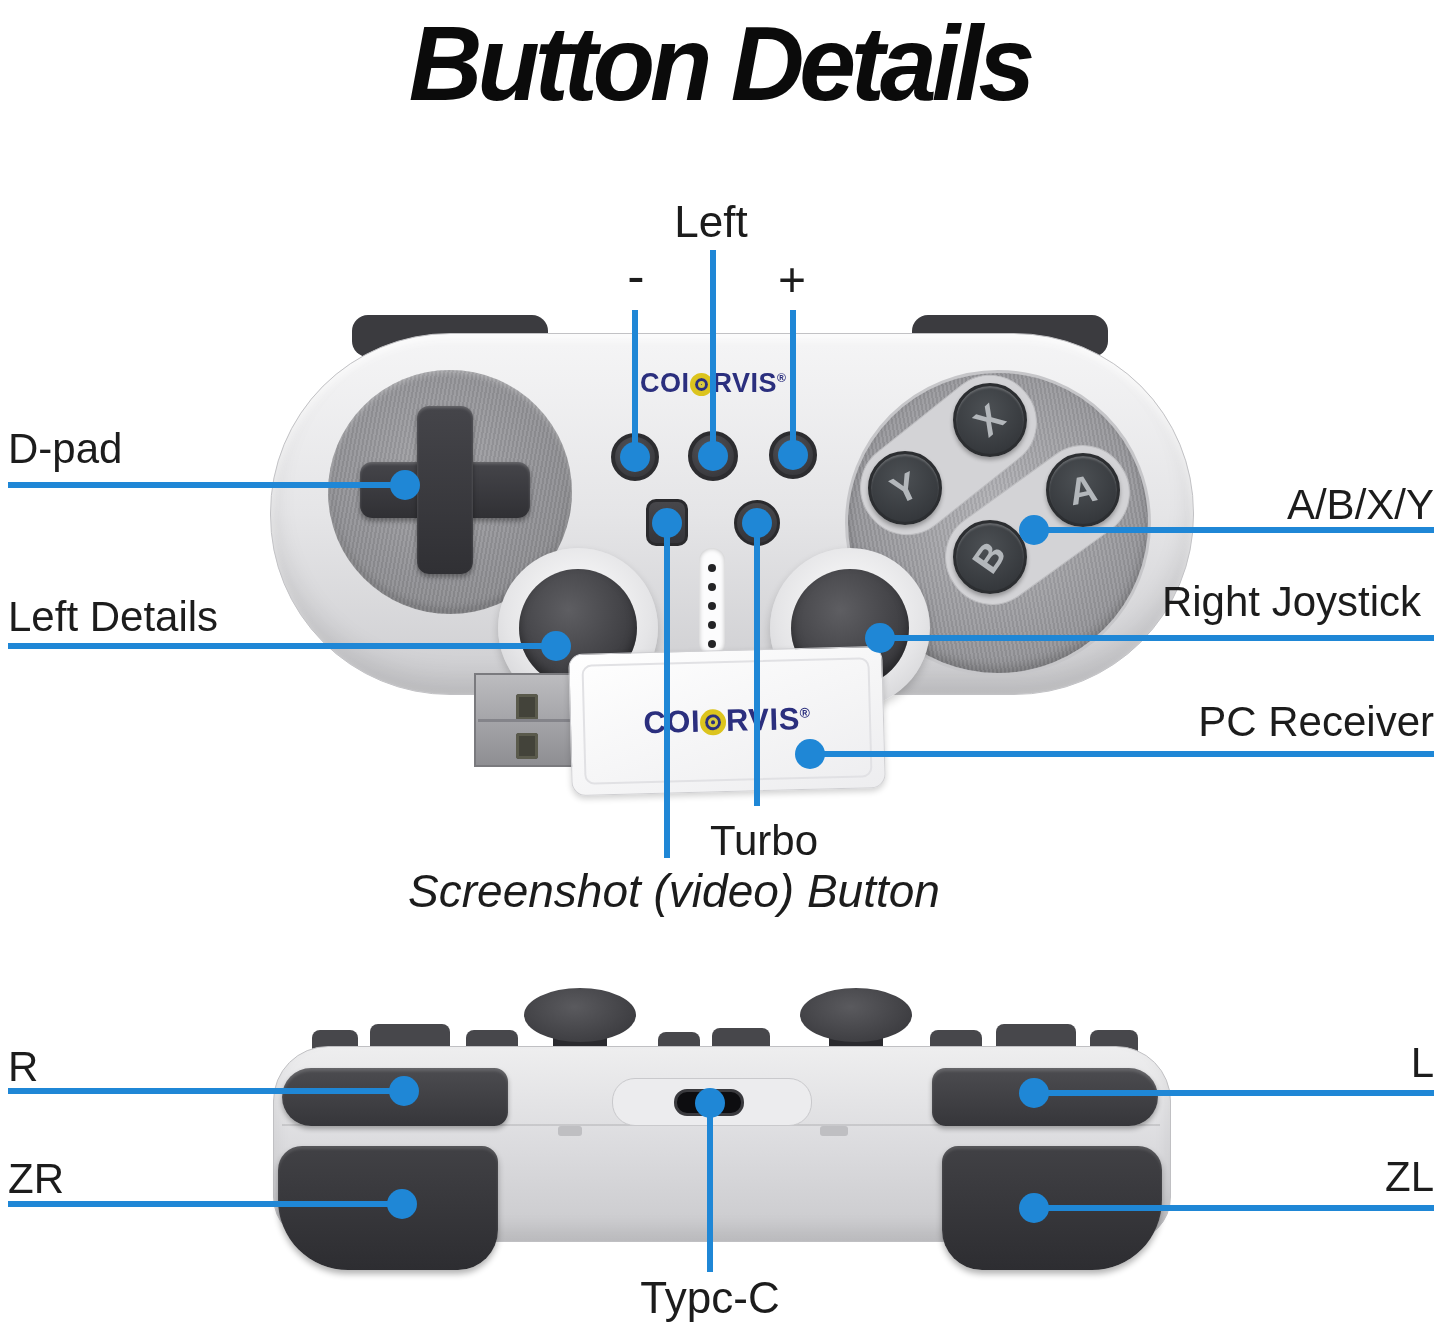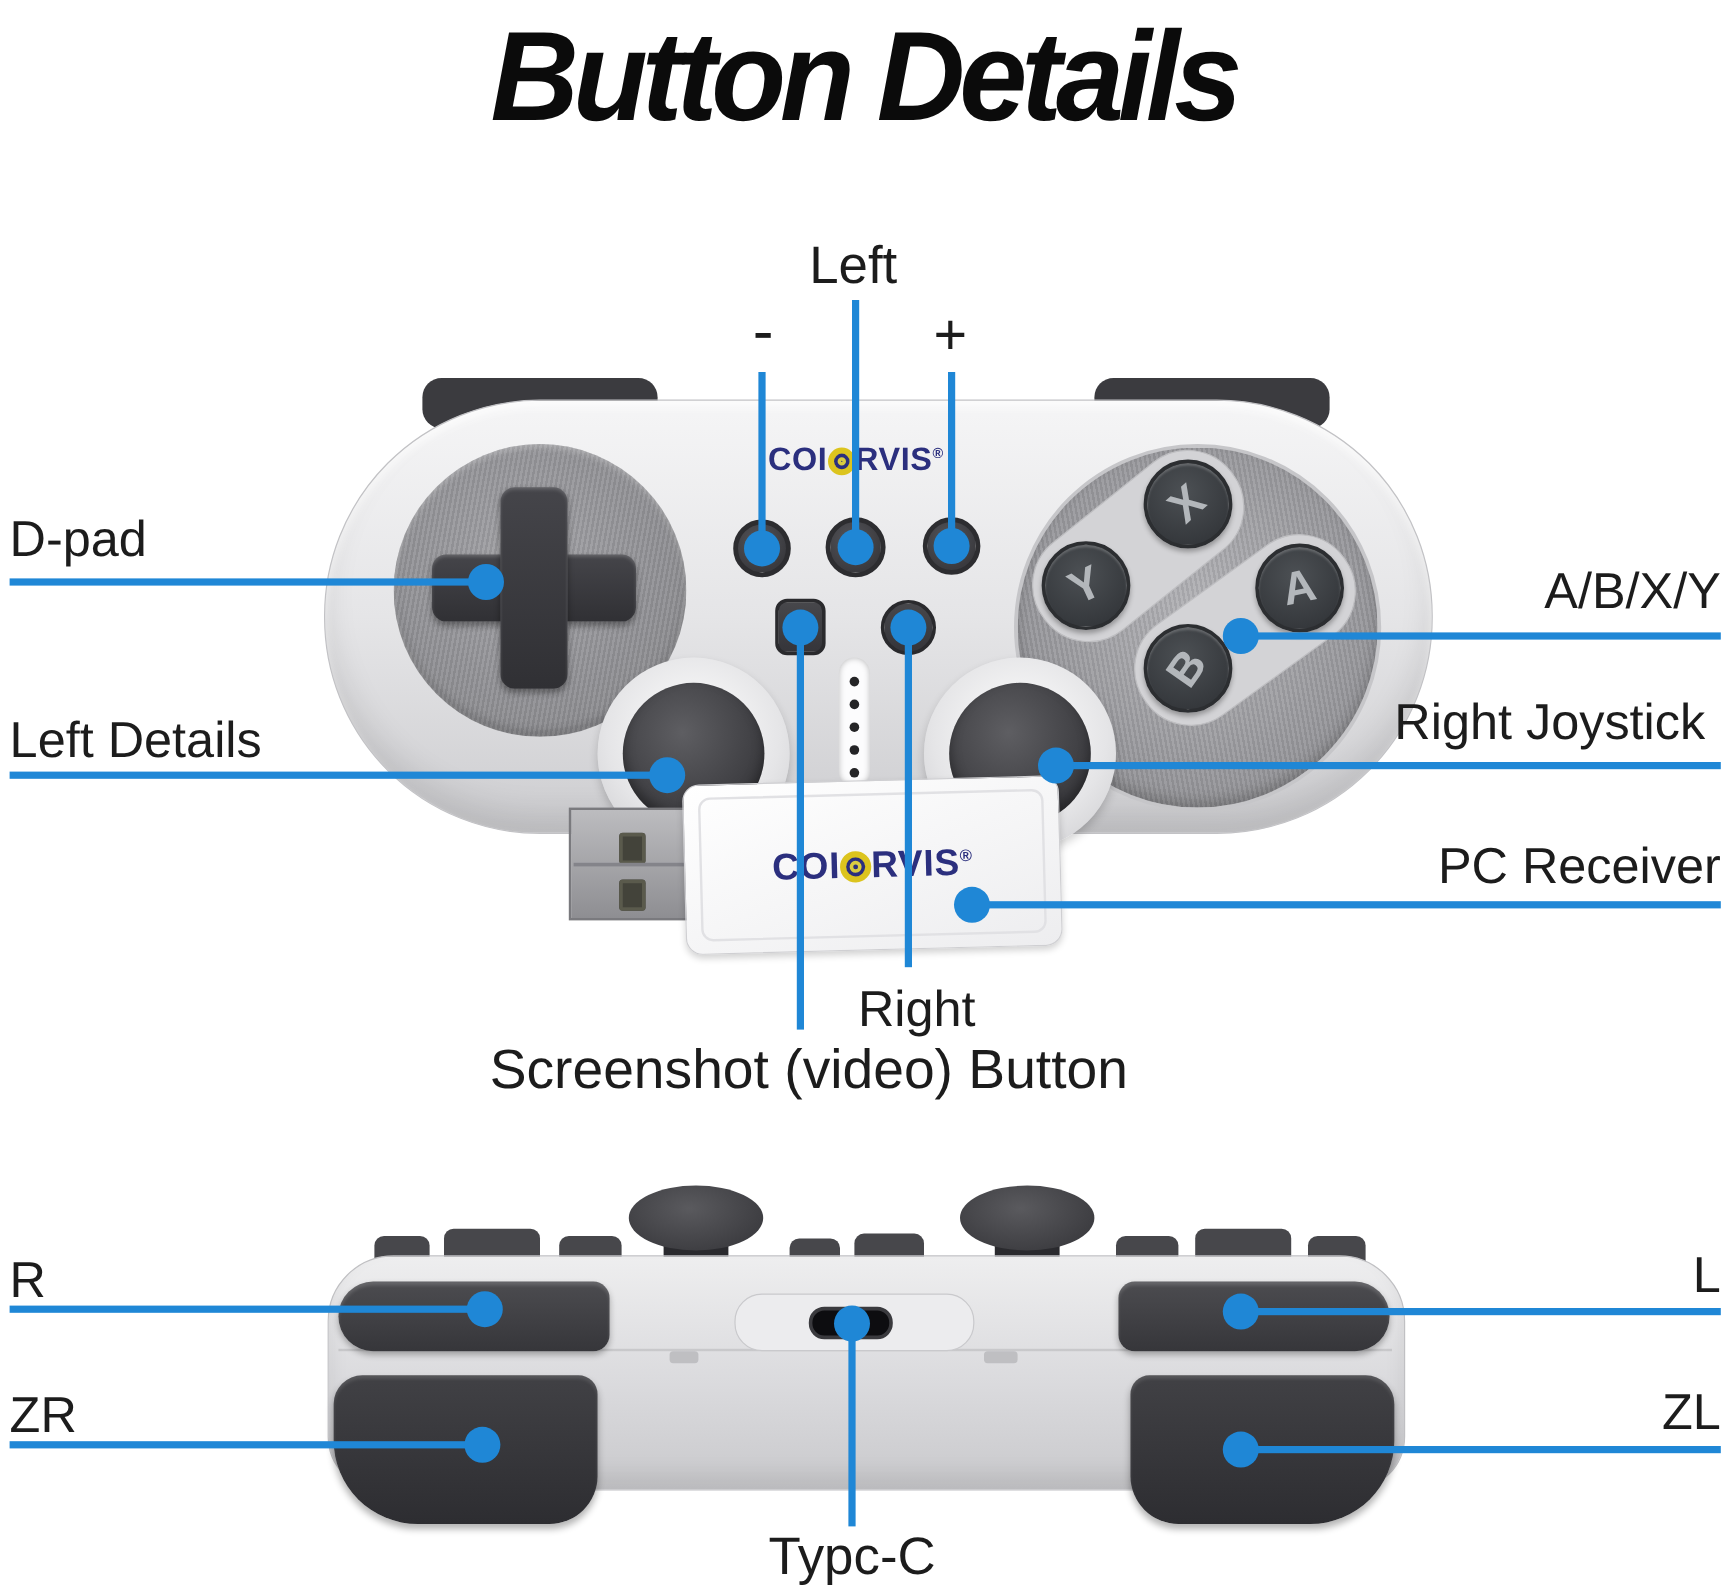--- a/index.html
+++ b/index.html
@@ -200,35 +200,35 @@
     <div class="abs cldot callout" style="left:405px;top:485px;"></div>
 
     <div class="abs lbl callout" style="left:8px;top:594px;">Left Details</div>
     <div class="abs clh callout" style="left:8px;top:643px;width:548px;"></div>
     <div class="abs cldot callout" style="left:556px;top:646px;"></div>
 
     <div class="abs lbl right callout" style="right:18px;top:579px;">Right Joystick</div>
     <div class="abs clh callout" style="left:880px;top:635px;width:554px;"></div>
     <div class="abs cldot callout" style="left:880px;top:638px;"></div>
 
-    <div class="abs lbl right callout" style="right:5px;top:470px;">A/B/X/Y</div>
+    <div class="abs lbl right callout" style="right:5px;top:482px;">A/B/X/Y</div>
     <div class="abs clh callout" style="left:1034px;top:527px;width:400px;"></div>
     <div class="abs cldot callout" style="left:1034px;top:530px;"></div>
 
     <div class="abs lbl right callout" style="right:5px;top:699px;margin-left:40px;">PC Receiver</div>
     <div class="abs clh callout" style="left:810px;top:751px;width:624px;"></div>
     <div class="abs cldot callout" style="left:810px;top:754px;"></div>
 
     <div class="abs clv callout" style="left:754px;top:523px;height:283px;"></div>
     <div class="abs cldot callout" style="left:757px;top:523px;"></div>
-    <div class="abs lbl center callout" style="left:699px;top:818px;width:130px;">Right</div>
+    <div class="abs lbl center callout" style="left:699px;top:818px;width:130px;">Turbo</div>
 
     <div class="abs clv callout" style="left:664px;top:523px;height:335px;"></div>
     <div class="abs cldot callout" style="left:667px;top:523px;"></div>
-    <div class="abs lbl center callout" style="left:274px;top:866px;width:800px;font-size:46px;">Screenshot (video) Button</div>
+    <div class="abs lbl center callout" style="left:274px;top:866px;width:800px;font-size:46px;font-style:italic;">Screenshot (video) Button</div>
   </div>
 
   <div>
 
     <div class="abs mush-stem" style="left:553px;top:1018px;"></div>
     <div class="abs mush-cap" style="left:524px;top:988px;"></div>
     <div class="abs mush-stem" style="left:829px;top:1018px;"></div>
     <div class="abs mush-cap" style="left:800px;top:988px;"></div>
 
     <div class="abs nub" style="left:312px;width:46px;top:1030px;height:30px;"></div>

